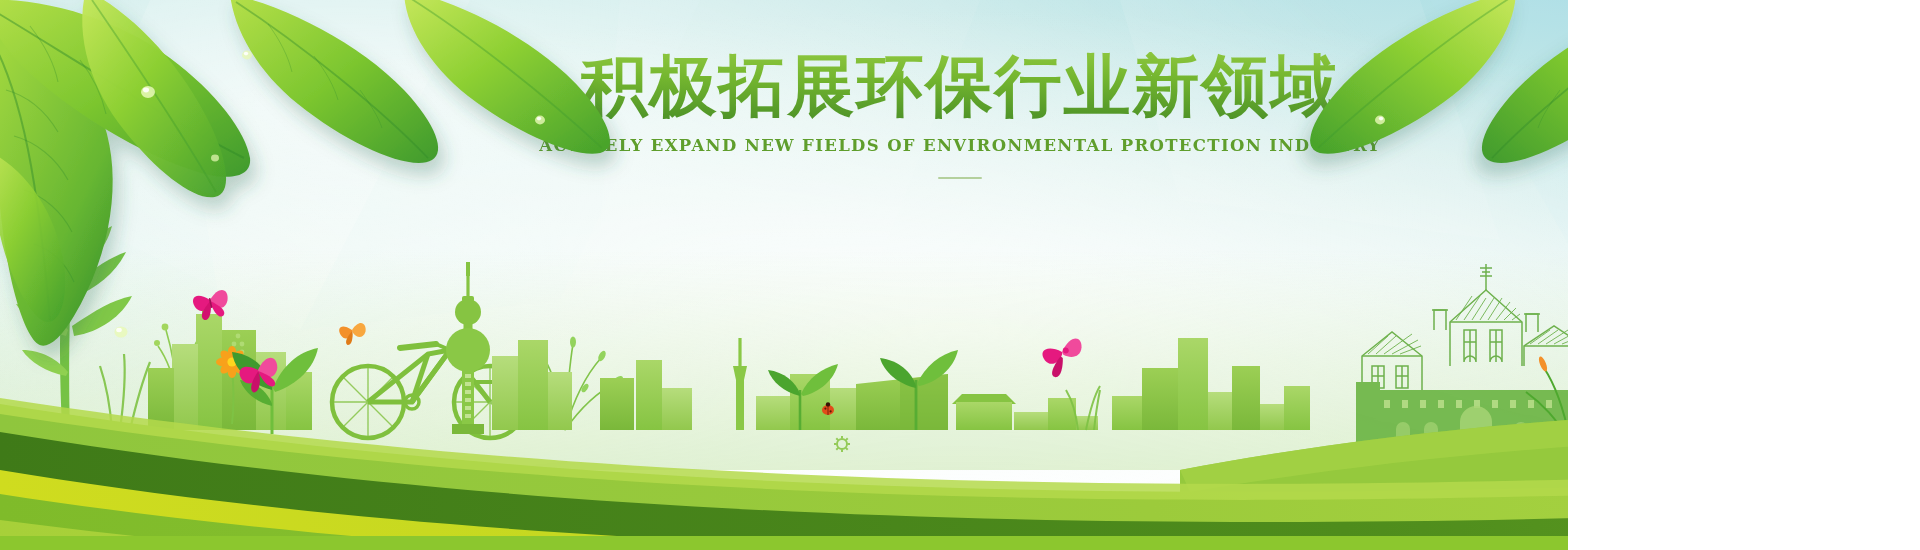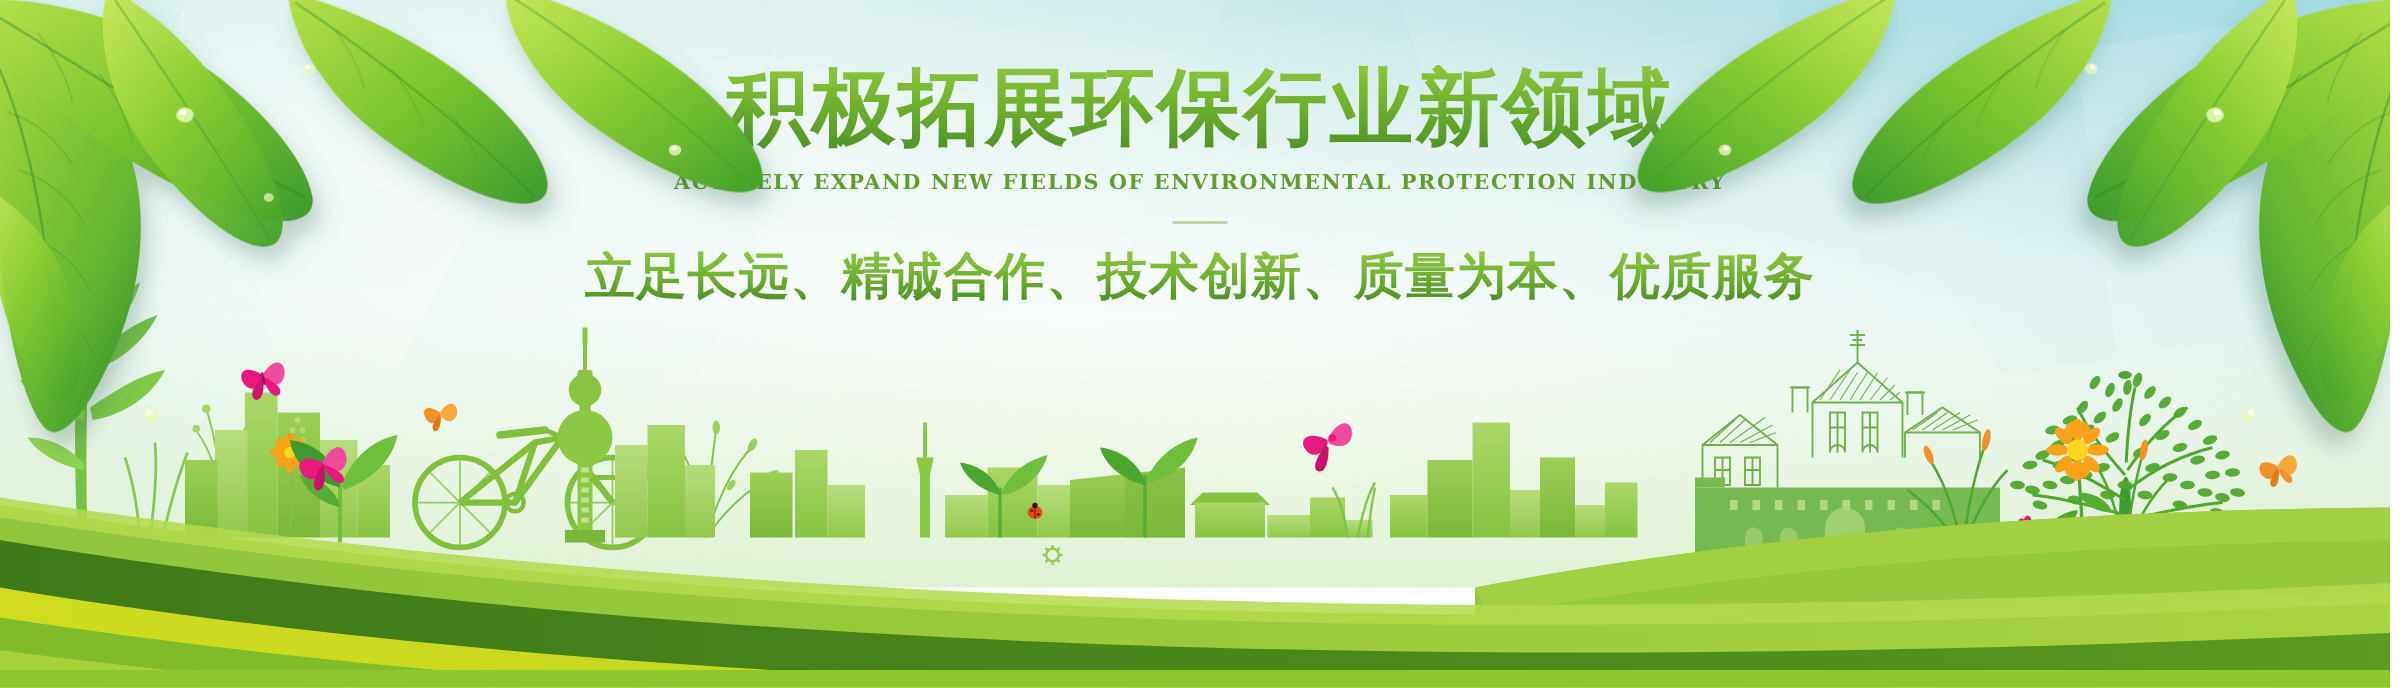--- a/index.html
+++ b/index.html
@@ -2,21 +2,21 @@
 <html><head>
 <meta charset="utf-8">
 <style>
   html,body{margin:0;padding:0;}
   body{
     width:1920px;height:550px;overflow:hidden;
     font-family:"Liberation Sans",sans-serif;
     background:#fff;
   }
   #banner{
-    position:relative;width:1912px;height:550px;overflow:hidden;
+    position:relative;width:1568px;height:550px;overflow:hidden;
   }
   .layer{position:absolute;left:0;top:0;width:1920px;height:550px;}
   svg.layer{display:block;}
 
   
   #text-block{
     position:absolute;left:0;top:0;width:1920px;height:340px;
     z-index:40;pointer-events:none;
     display:flex;flex-direction:column;align-items:center;
   }
@@ -718,16 +718,15 @@
         <ellipse cx="540" cy="120" rx="5" ry="4.4" fill="#e9f9b8" opacity=".8"></ellipse>
         <ellipse cx="539" cy="118.6" rx="2.2" ry="1.8" fill="#ffffff" opacity=".9"></ellipse>
       </g>
     </g>
   </svg>
 
   <div id="text-block">
     <div id="headline">积极拓展环保行业新领域</div>
     <div id="subtitle">ACTIVELY EXPAND NEW FIELDS OF ENVIRONMENTAL PROTECTION INDUSTRY</div>
     <div id="divider"></div>
-    <div id="tagline">立足长远、精诚合作、技术创新、质量为本、优质服务</div>
   </div>
 
 </div>
 
 </body></html>

